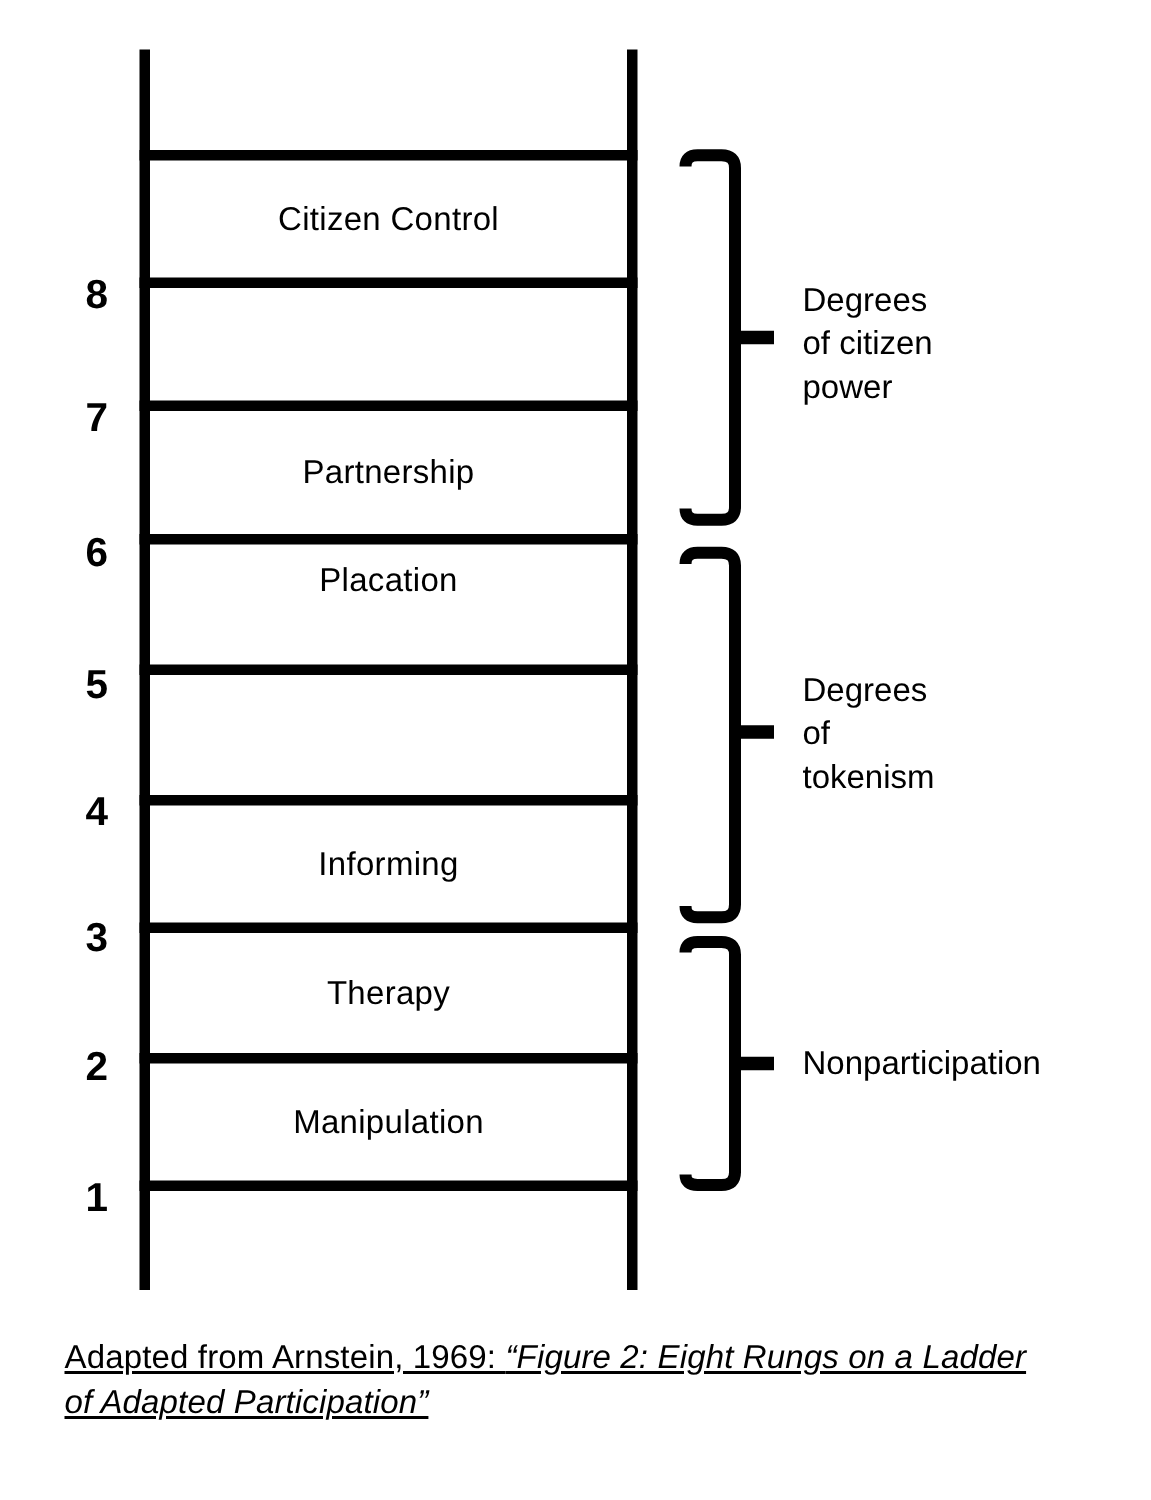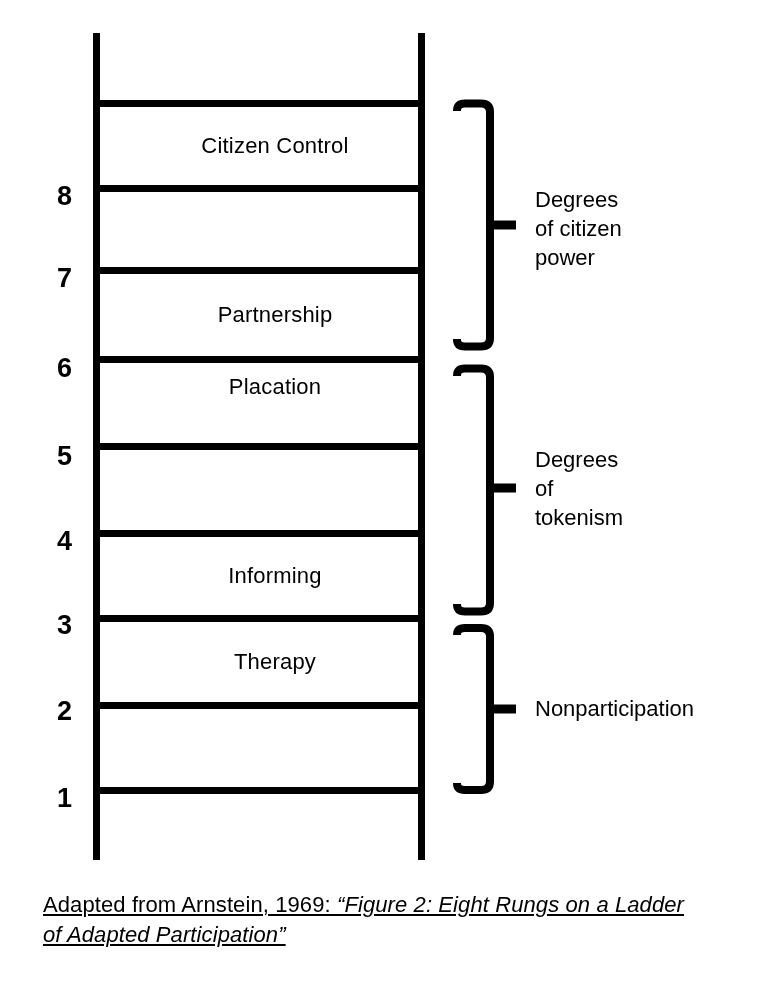--- a/index.html
+++ b/index.html
@@ -35,21 +35,20 @@
   .step-box {
     position: absolute;
     left: 100px;
     width: 318px;
     display: flex;
     align-items: center;
     justify-content: center;
     font-size: 22px;
     line-height: 1;
     letter-spacing: 0.2px;
-    margin-left: 16px;
   }
   .step-num {
     position: absolute;
     left: 28px;
     width: 44px;
     text-align: right;
     font-size: 27px;
     font-weight: bold;
     line-height: 24px;
   }
@@ -104,20 +103,21 @@
   <div class="rung" style="top:530px"></div>
   <div class="rung" style="top:615px"></div>
   <div class="rung" style="top:702px"></div>
   <div class="rung" style="top:787px"></div>
 
   <div class="step-box" style="top:107px;height:78px">Citizen Control</div>
   <div class="step-box" style="top:274px;height:82px">Partnership</div>
   <div class="step-box" style="top:347px;height:80px">Placation</div>
   <div class="step-box" style="top:622px;height:80px">Therapy</div>
   <div class="step-box" style="top:537px;height:78px">Informing</div>
+  <div class="step-box" style="top:709px;height:78px">Manipulation</div>
 
   <div class="step-num" style="top:184px">8</div>
   <div class="step-num" style="top:266px">7</div>
   <div class="step-num" style="top:356px">6</div>
   <div class="step-num" style="top:444px">5</div>
   <div class="step-num" style="top:529px">4</div>
   <div class="step-num" style="top:613px">3</div>
   <div class="step-num" style="top:699px">2</div>
   <div class="step-num" style="top:786px">1</div>
 

